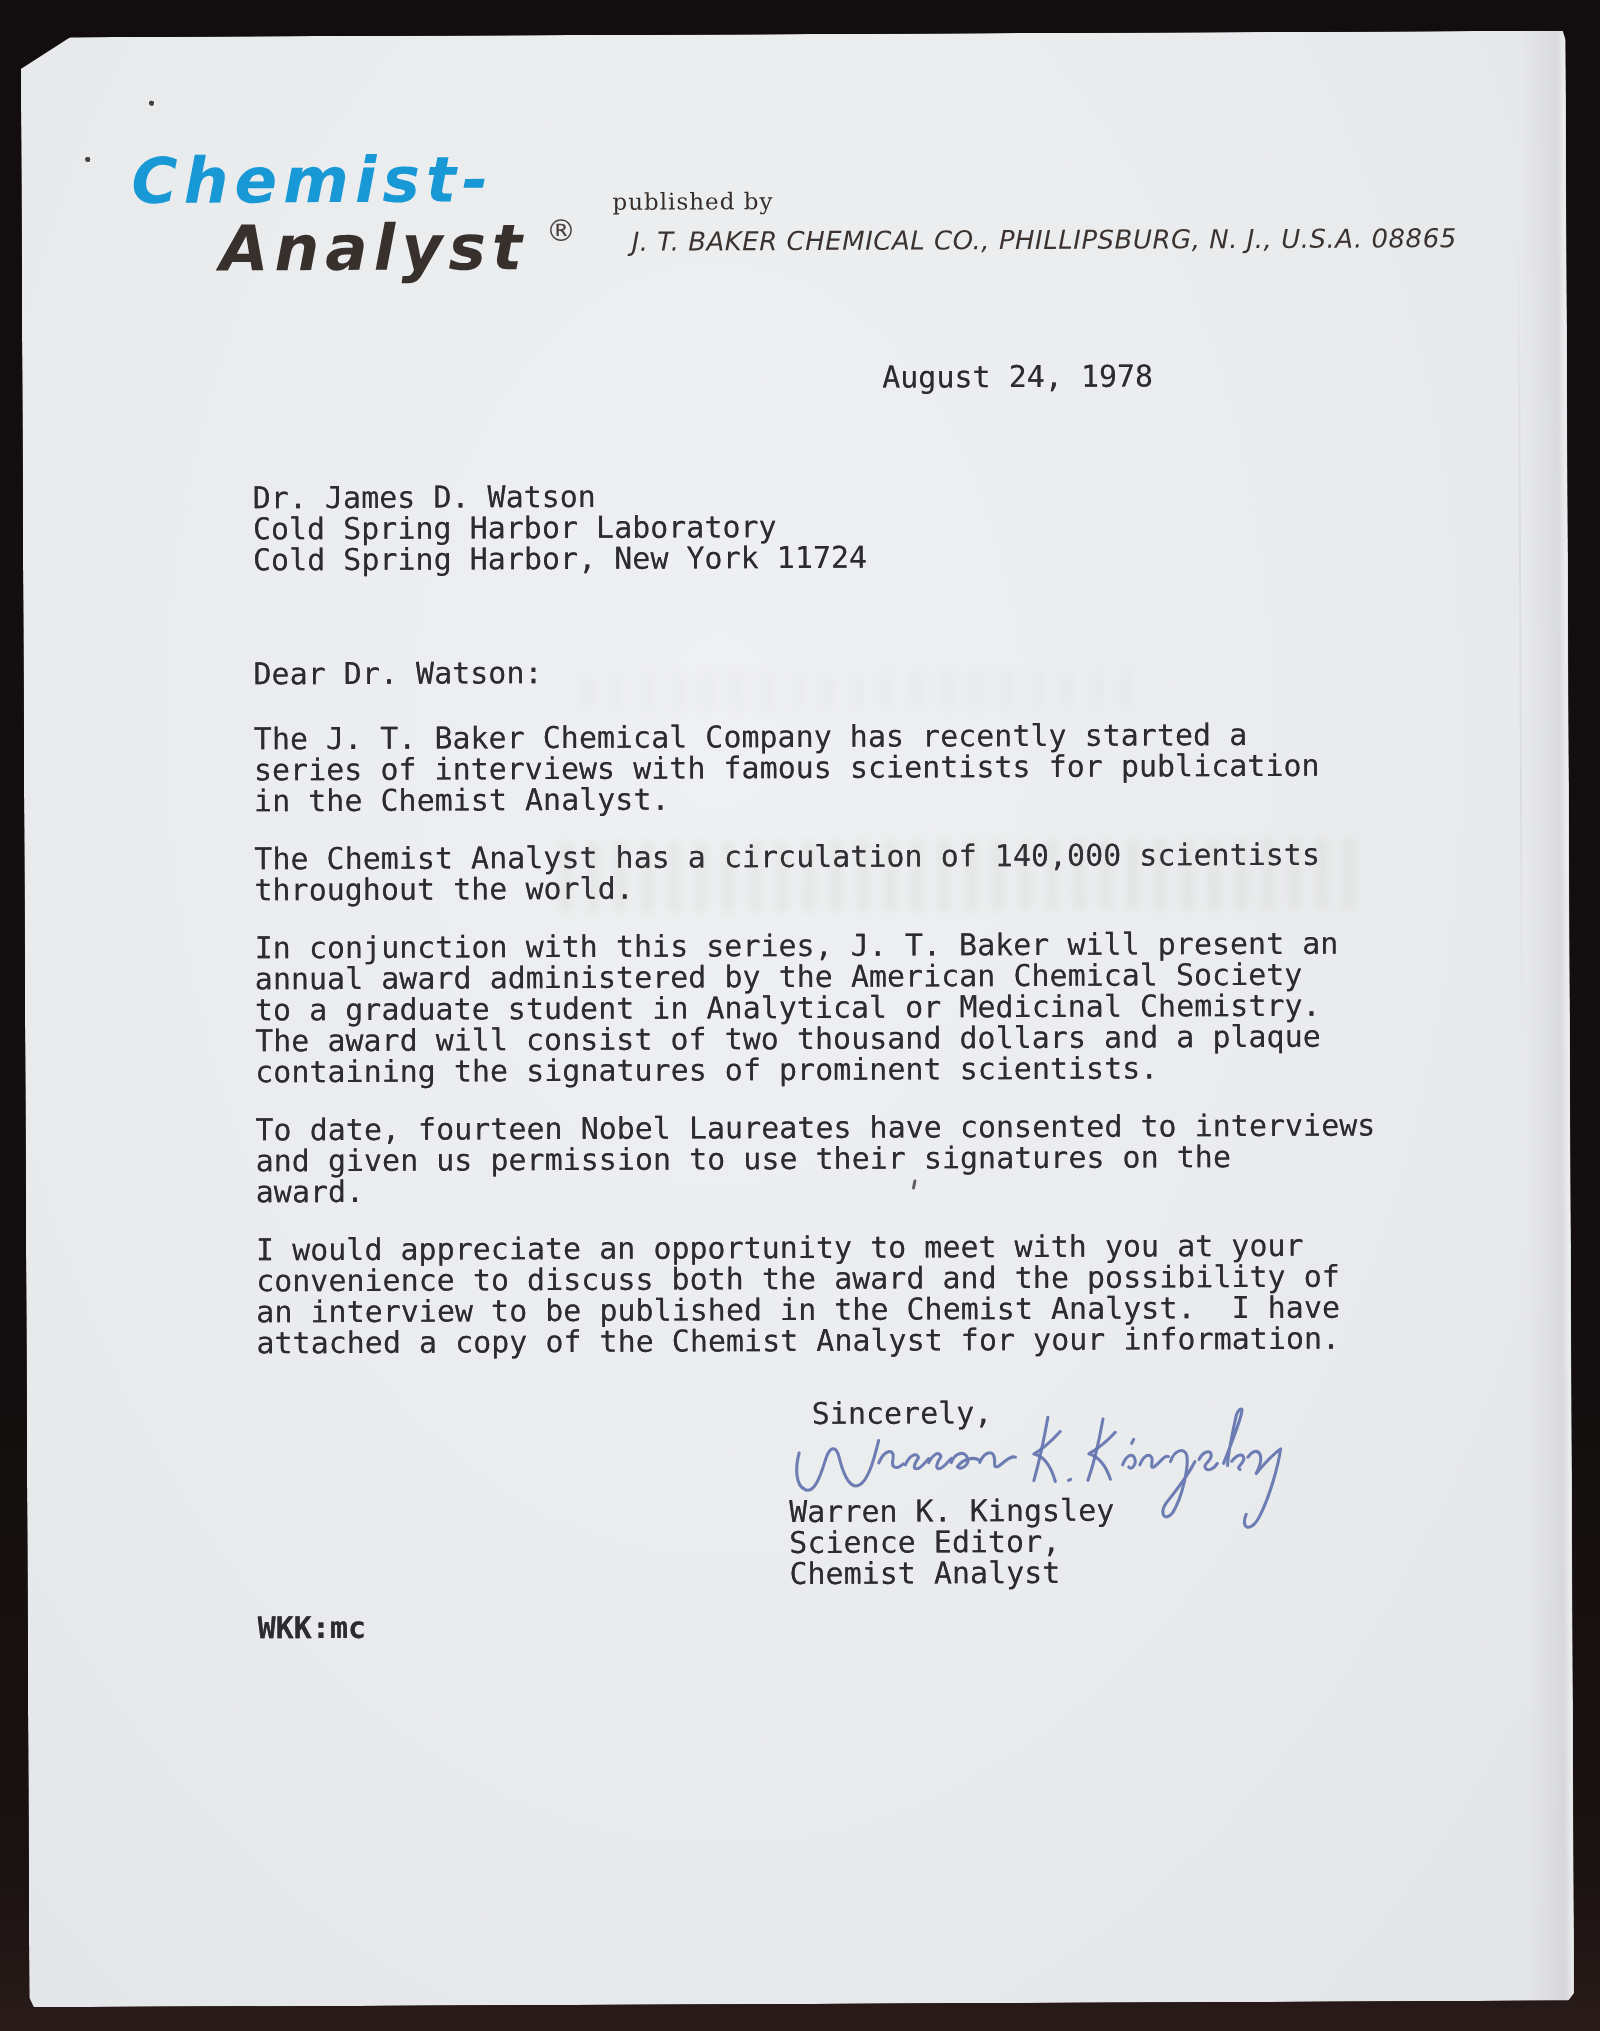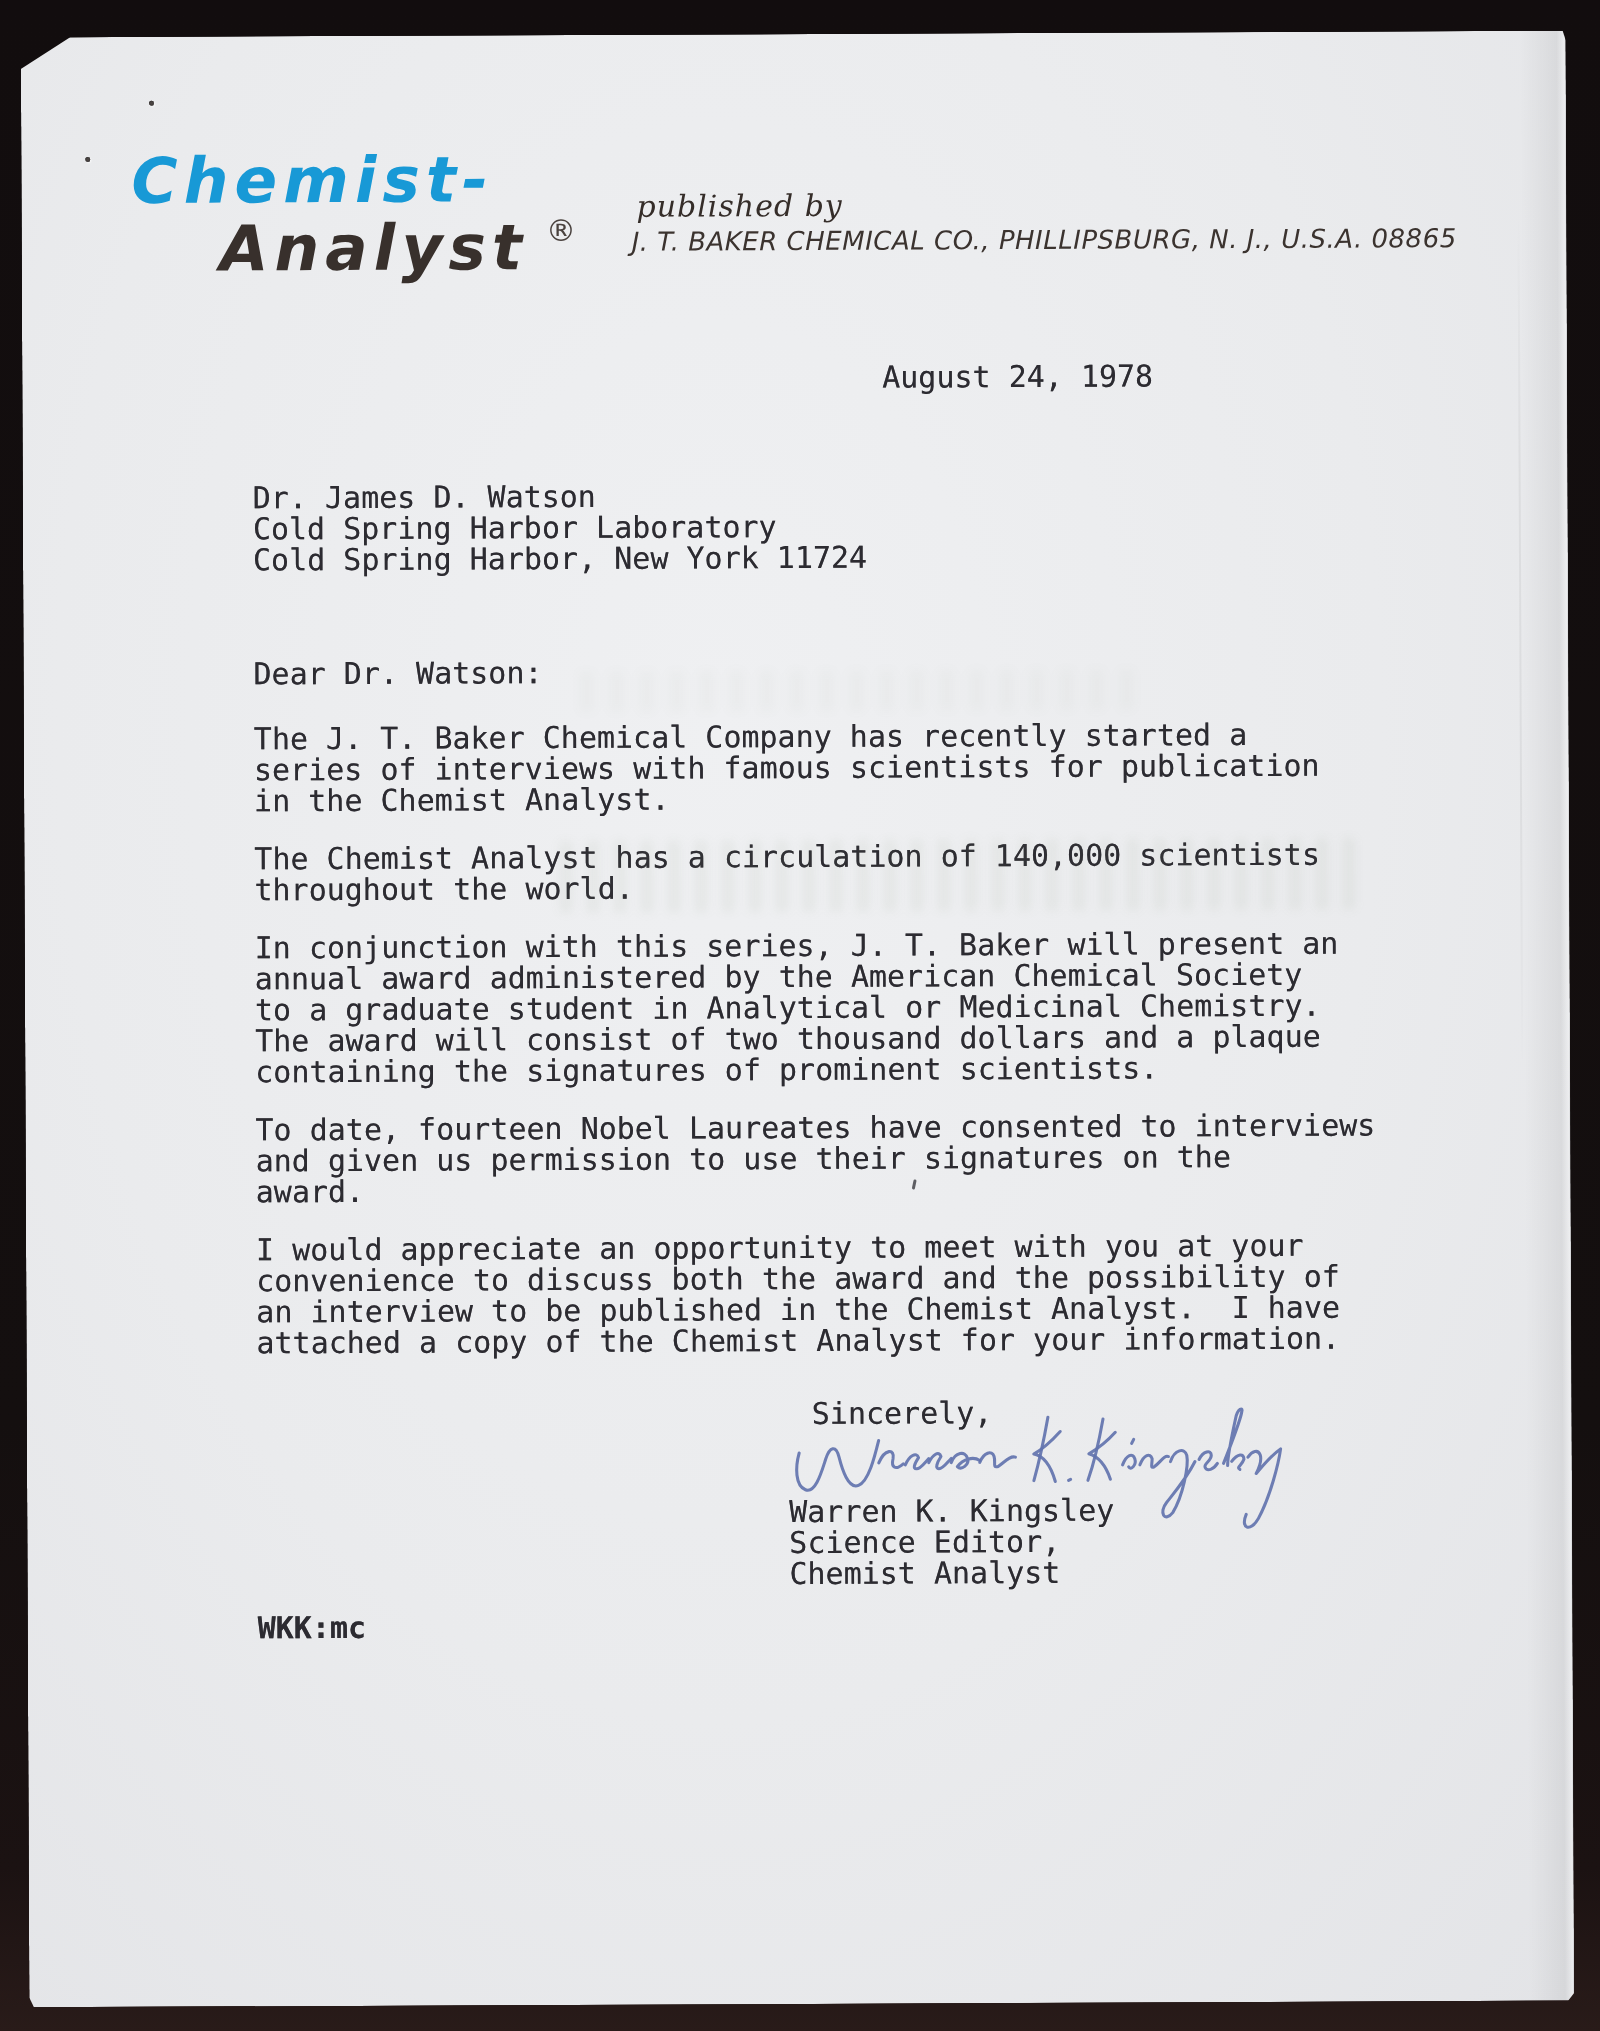--- a/index.html
+++ b/index.html
@@ -32,23 +32,23 @@
     font-family:"DejaVu Sans","Liberation Sans",sans-serif;
     font-weight:bold;font-style:italic;font-size:63px;letter-spacing:6px;
     color:#38302c;
   }
   .rmark{
     display:inline-block;margin-left:18px;vertical-align:28px;
     font-family:"DejaVu Sans","Liberation Sans",sans-serif;
     font-size:30px;font-weight:normal;color:#4a423e;
   }
   .published-by{
-    position:absolute;left:615px;top:154px;
+    position:absolute;left:591px;top:154px;
     font-family:"DejaVu Serif","Liberation Serif",serif;
-    font-style:italic;font-size:30px;letter-spacing:1px;color:#352d29;
+    font-size:23px;letter-spacing:1px;color:#352d29;
   }
   .publisher-line{
     position:absolute;left:610px;top:192px;white-space:nowrap;
     font-family:"DejaVu Sans","Liberation Sans",sans-serif;
     font-style:italic;font-size:26px;letter-spacing:.5px;color:#3b332f;
   }
   
   .tw{color:#2c2b31;font-size:30px;line-height:31px;text-shadow:0 0 .6px rgba(44,43,49,.65);}
   .date{position:absolute;left:860px;top:328px;white-space:nowrap;}
   .recipient{position:absolute;left:230px;top:446px;}

